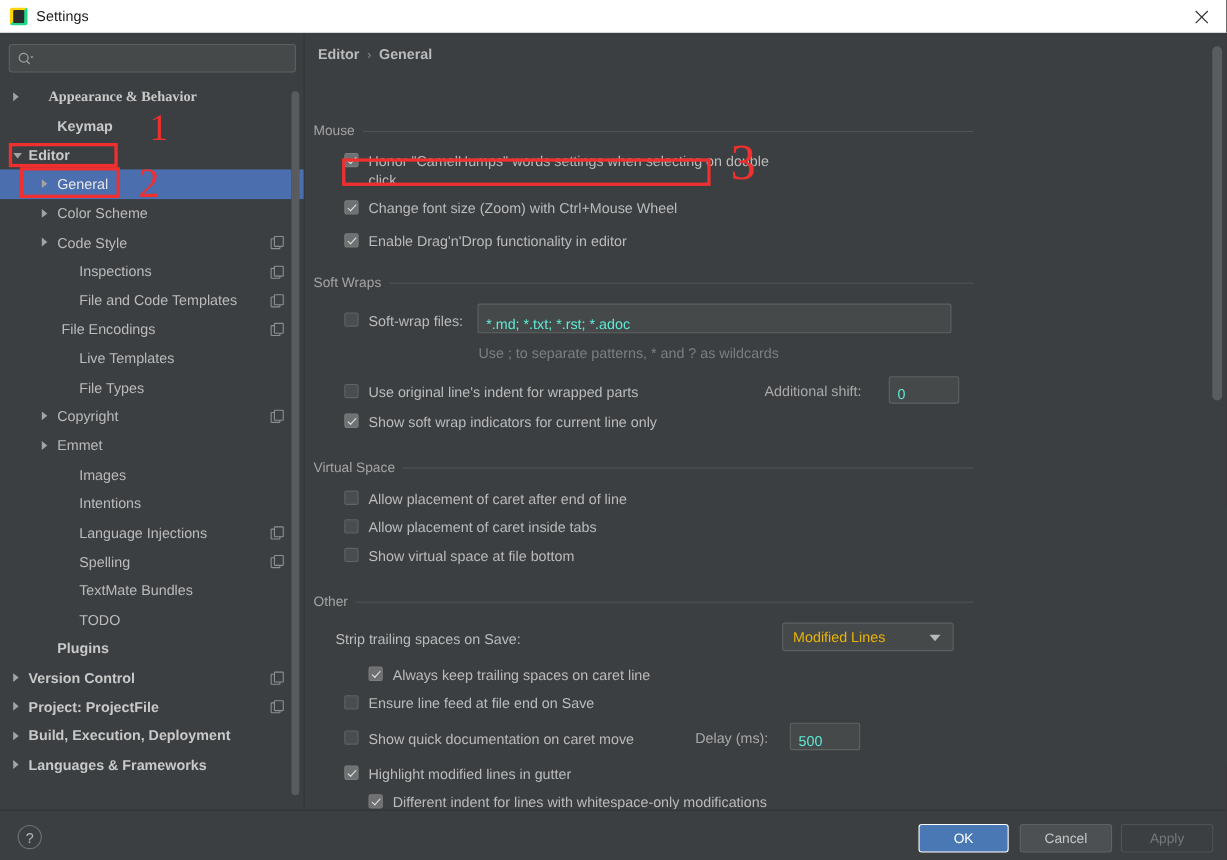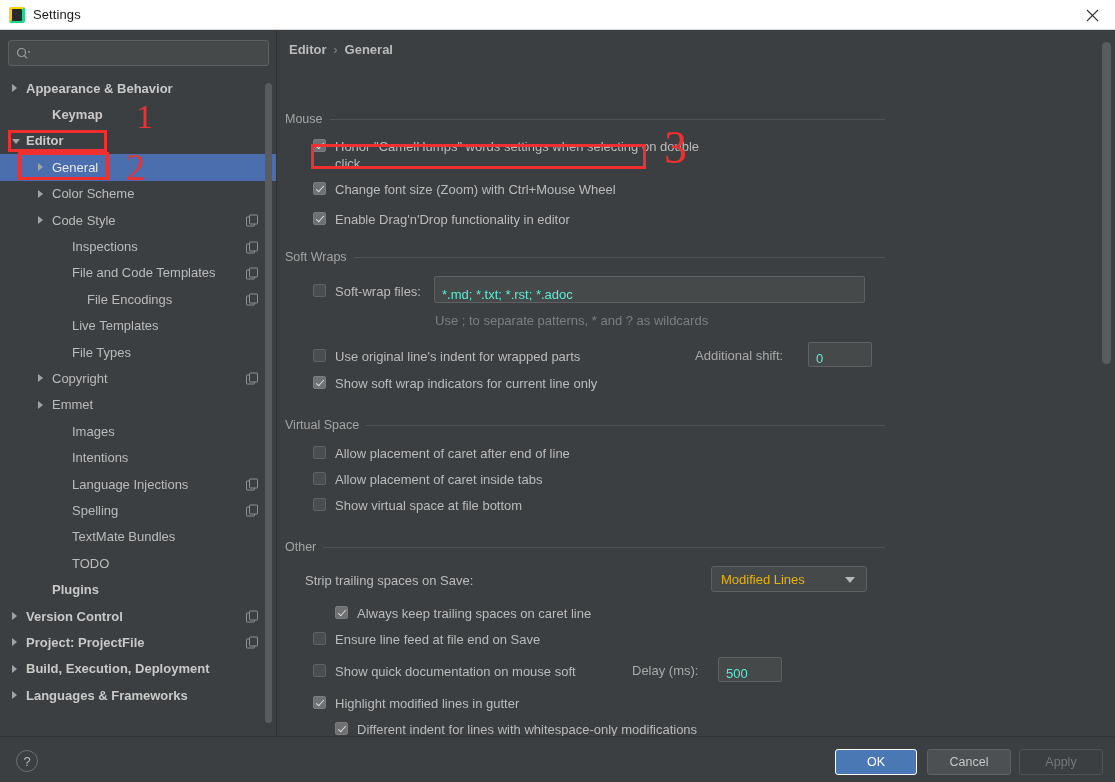--- a/index.html
+++ b/index.html
@@ -317,21 +317,21 @@
               <path d="M11.6 4.2 L14.4 4.2 L13 6.2 Z" fill="#9a9d9e"></path>
             </svg>
           </span>
           <span class="search-input-text"></span>
         </div>
       </div>
 
       <div class="tree" id="tree">
           <div class="tree-row bold">
             <span class="arrow right" style="left: 12px; top: 9px;"></span>
-            <span class="tree-label" style="margin-left: 26px;">Appearance &amp; Behavior</span>
+            <span class="tree-label" style="margin-left: 44px; font-family: Liberation Serif, serif;">Appearance &amp; Behavior</span>
           </div>
           <div class="tree-row bold">
             <span class="tree-label" style="margin-left: 52px;">Keymap</span>
           </div>
           <div class="tree-row bold">
             <span class="arrow down" style="left: 12px; top: 11px;"></span>
             <span class="tree-label" style="margin-left: 26px;">Editor</span>
           </div>
           <div class="tree-row selected">
             <span class="arrow right" style="left: 38px; top: 9px;"></span>
@@ -348,21 +348,21 @@
           </div>
           <div class="tree-row">
             <span class="tree-label" style="margin-left: 72px;">Inspections</span>
             <span class="copy-badge"></span>
           </div>
           <div class="tree-row">
             <span class="tree-label" style="margin-left: 72px;">File and Code Templates</span>
             <span class="copy-badge"></span>
           </div>
           <div class="tree-row">
-            <span class="tree-label" style="margin-left: 87px;">File Encodings</span>
+            <span class="tree-label" style="margin-left: 56px;">File Encodings</span>
             <span class="copy-badge"></span>
           </div>
           <div class="tree-row">
             <span class="tree-label" style="margin-left: 72px;">Live Templates</span>
           </div>
           <div class="tree-row">
             <span class="tree-label" style="margin-left: 72px;">File Types</span>
           </div>
           <div class="tree-row">
             <span class="arrow right" style="left: 38px; top: 9px;"></span>
@@ -520,21 +520,21 @@
         <div class="opt-row" style="left:58px; top:535px;">
           <span class="cb checked"></span>
           <span class="opt-label">Always keep trailing spaces on caret line</span>
         </div>
         <div class="opt-row" style="left:36px; top:561px;">
           <span class="cb unchecked"></span>
           <span class="opt-label">Ensure line feed at file end on Save</span>
         </div>
         <div class="opt-row" style="left:36px; top:593px;">
           <span class="cb unchecked"></span>
-          <span class="opt-label">Show quick documentation on mouse soft</span>
+          <span class="opt-label">Show quick documentation on caret move</span>
         </div>
         <div class="static-text" style="left:355px; top:593px; color:#a9a9a9;">Delay (ms):</div>
         <div class="field" style="left:441px; top:587px; width:64px; height:25px;">
           <span>500</span>
         </div>
         <div class="opt-row" style="left:36px; top:625px;">
           <span class="cb checked"></span>
           <span class="opt-label">Highlight modified lines in gutter</span>
         </div>
         <div class="opt-row" style="left:58px; top:651px;">

